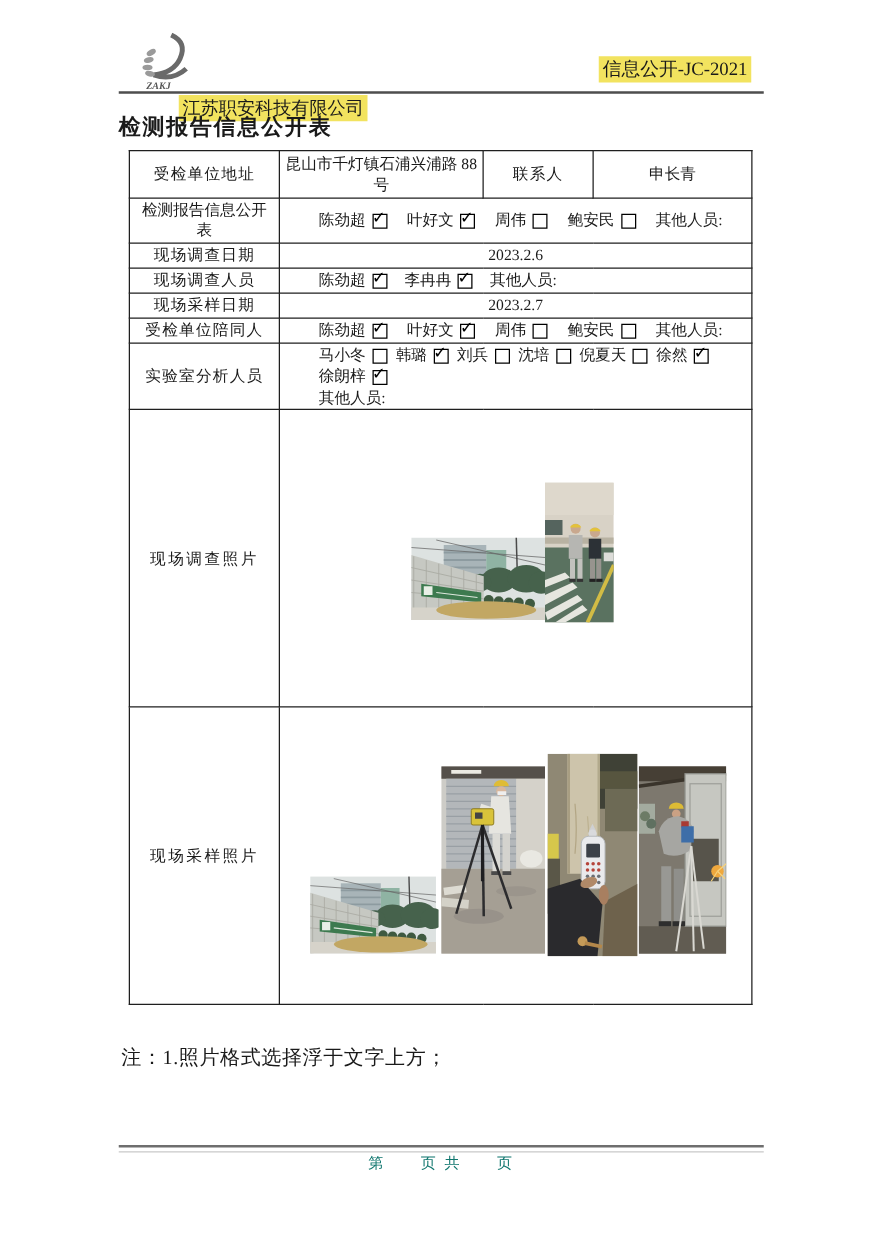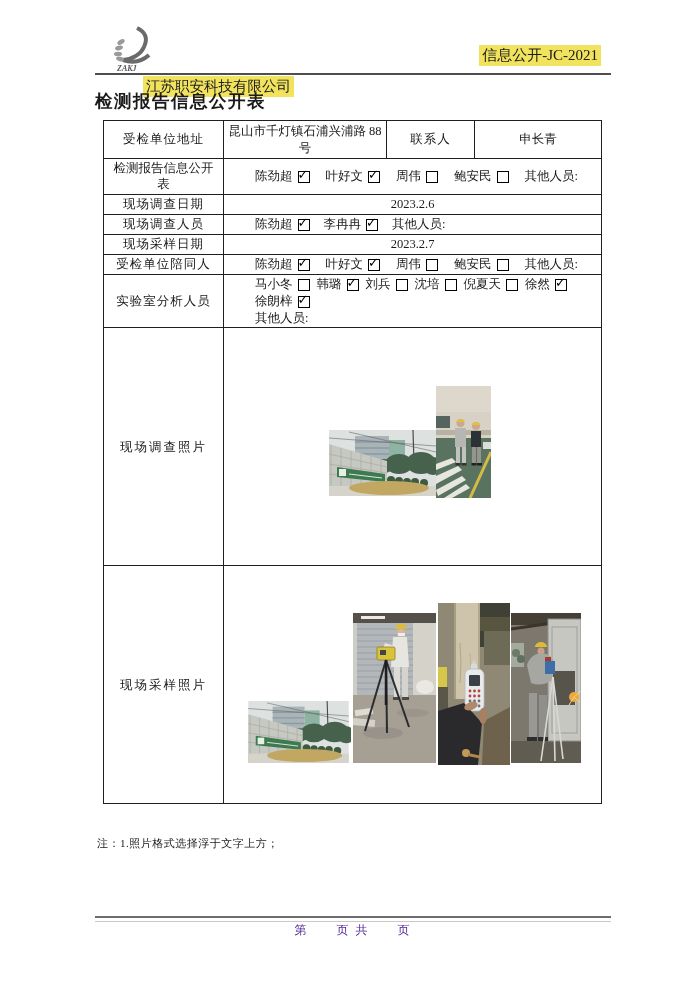--- a/index.html
+++ b/index.html
@@ -28,23 +28,23 @@
   .people{display:flex;flex-wrap:wrap;align-items:center;row-gap:1px;margin-left:27px;}
   .g16{column-gap:16px;} .g14{column-gap:14px;} .g7{column-gap:7px;}
   .person{display:inline-flex;align-items:center;gap:5px;}
   .cbox{display:inline-block;width:10px;height:10px;border:1.4px solid #000;position:relative;top:1px;background:#fff;}
   .cbox.checked::after{content:"\2713";position:absolute;top:-5px;left:-1px;font-size:13px;font-weight:bold;color:#000;
       font-family:"DejaVu Sans","Liberation Sans",sans-serif;}
   .other.break{flex-basis:100%;}
   td.photos{position:relative;padding:0;}
   .photo{position:absolute;display:block;}
   
-  .note{top:836px;left:97px;font-size:11px;letter-spacing:0.5px;}
+  .note{top:836px;left:97px;font-size:16px;letter-spacing:0.5px;}
   .frule{left:95px;top:916px;width:516px;height:3px;border-top:2px solid #6e6e6e;border-bottom:1px solid #c9c9c9;}
-  .ftext{top:922px;left:95px;width:516px;text-align:center;font-size:12px;color:#4c1d95;letter-spacing:2px;}
+  .ftext{top:922px;left:95px;width:516px;text-align:center;font-size:12px;color:#0f766e;letter-spacing:2px;}
   .logo-zakj{font-style:italic;font-weight:bold;}
 </style>
 </head>
 <body>
 
 <svg width="0" height="0" style="position:absolute" aria-hidden="true">
   <defs>
     <symbol id="ph-gate" viewBox="0 0 107 66">
       <rect width="107" height="66" fill="#dde2e1"></rect>
       <rect x="26" y="6" width="34" height="34" fill="#a8b4b8"></rect>

